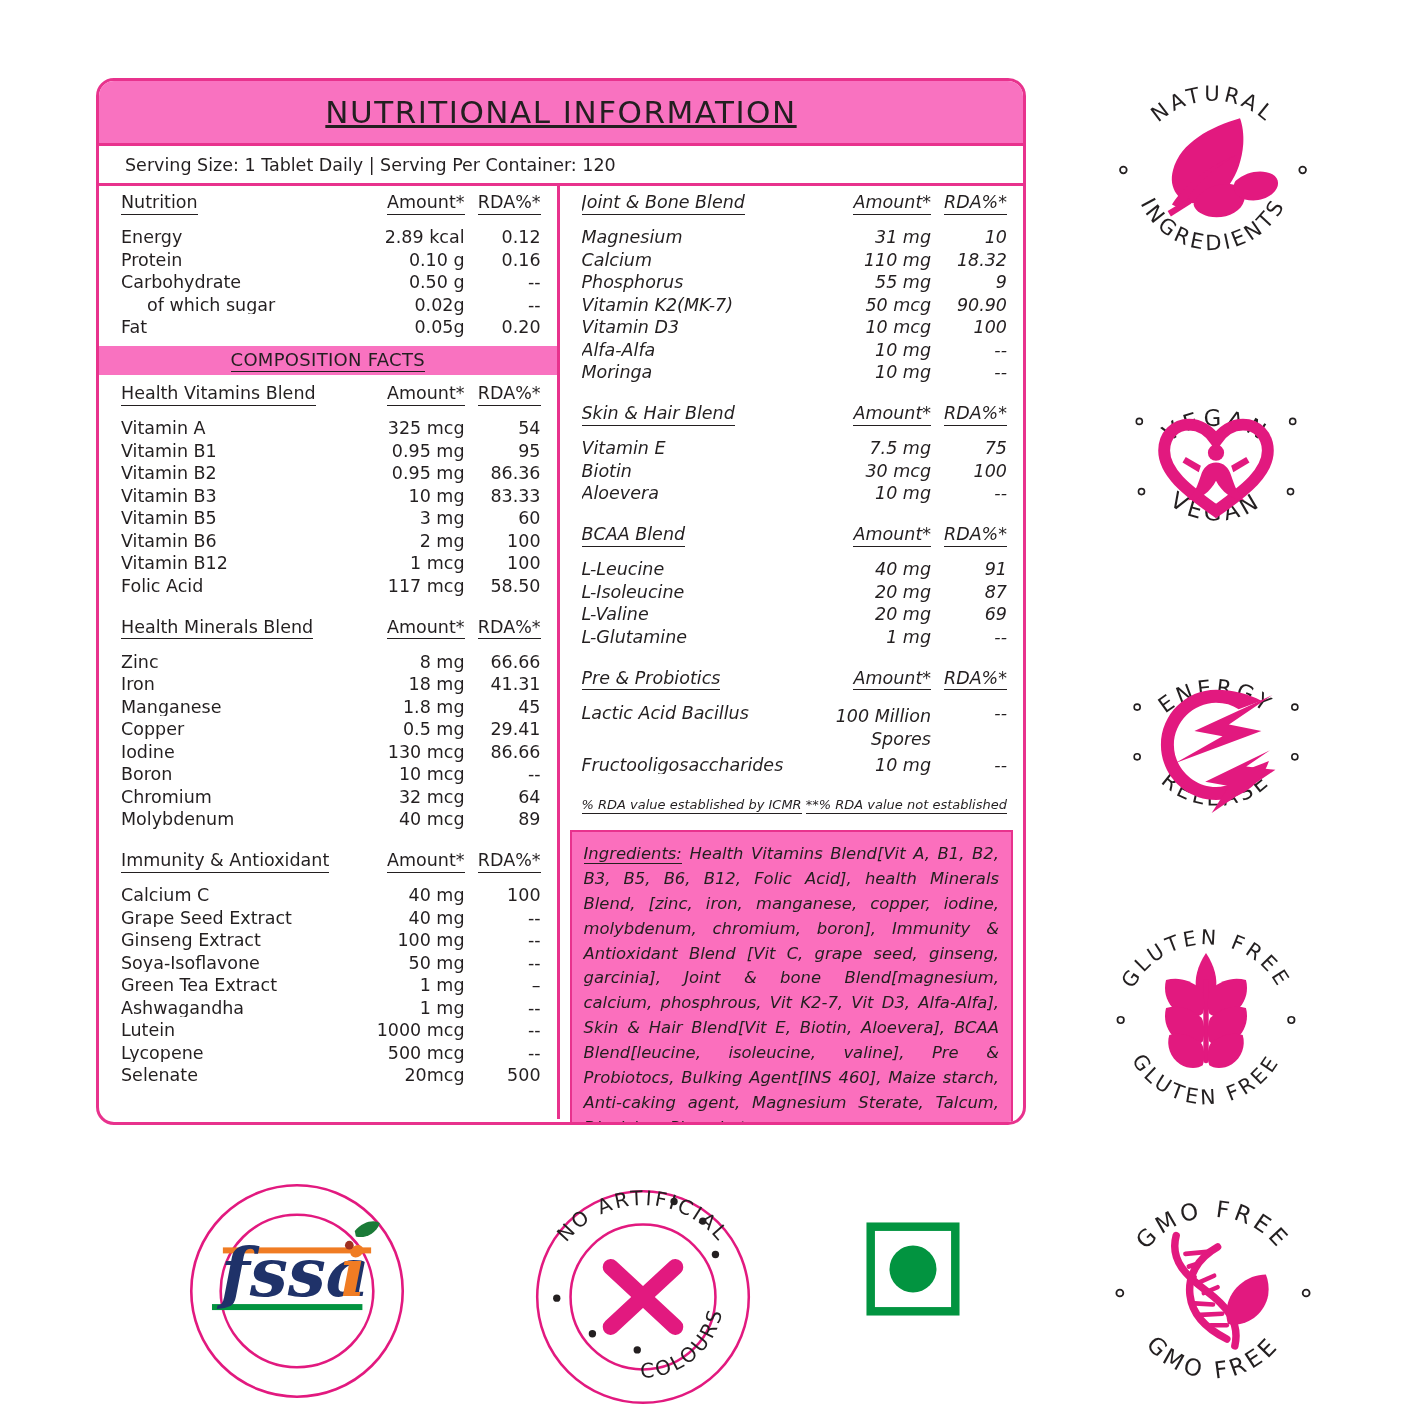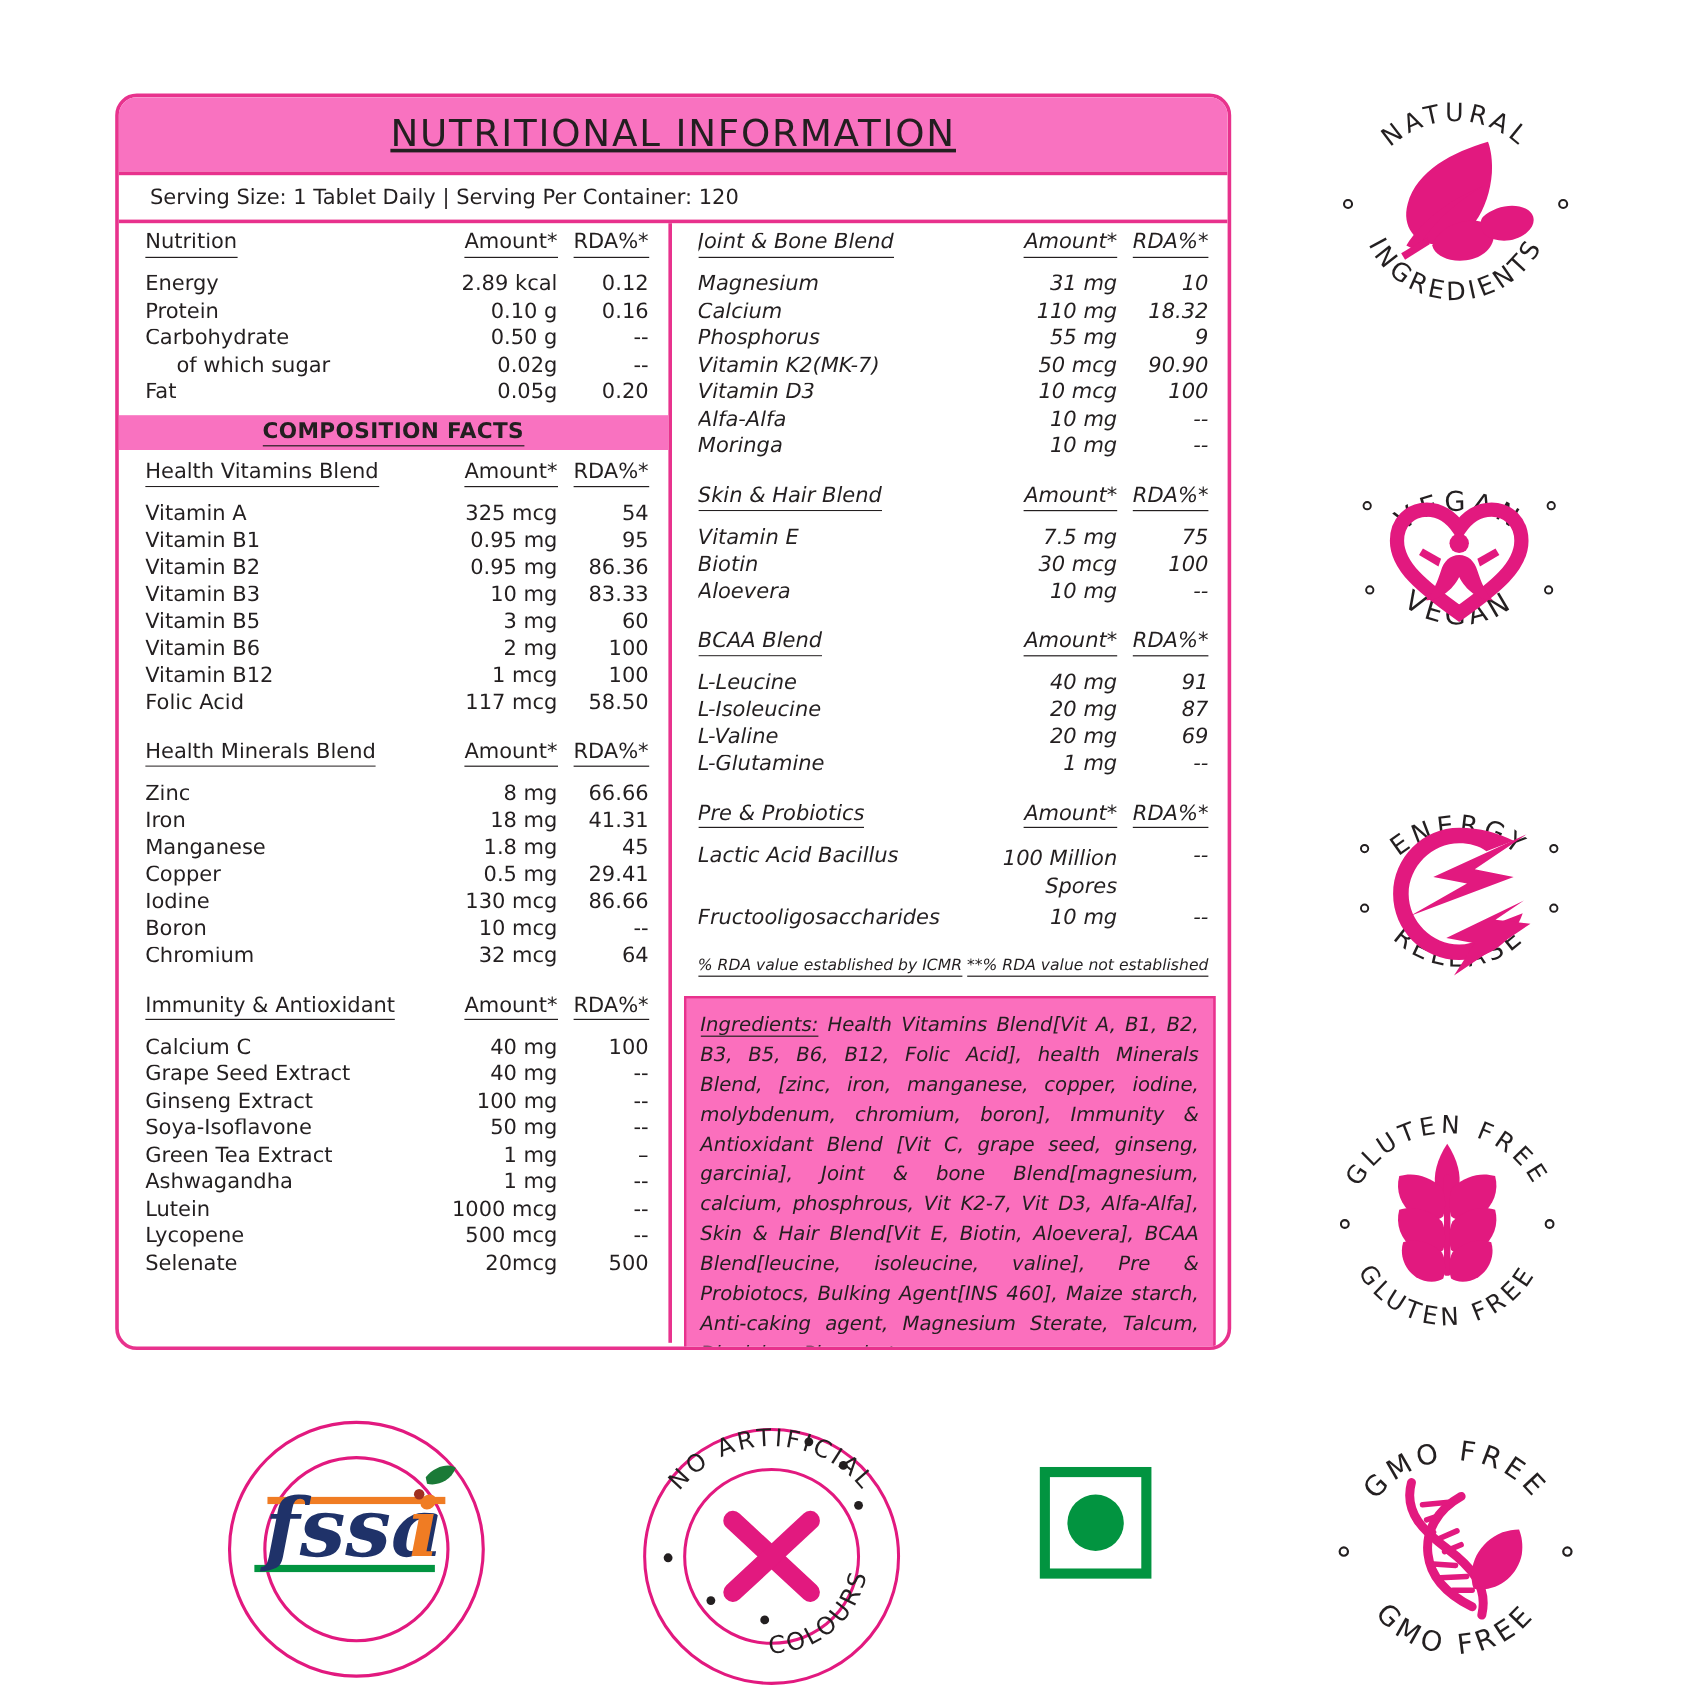--- a/index.html
+++ b/index.html
@@ -71,21 +71,20 @@
   .c-amt.two-line { white-space: normal; line-height: 1.35; }
 
   .gap-sm { height: 7px; }
   .gap-md { height: 13px; }
 
   .comp-banner {
     background: #f972c0;
     height: 29px;
     display: flex; align-items: center; justify-content: center;
     margin: 7px 0 2px 0;
-    font-weight: bold;
   }
   .comp-banner span {
     font-size: 18px;
     color: #231f20;
     border-bottom: 1.6px solid #231f20;
     padding-bottom: 1px;
     letter-spacing: .3px;
   }
 
   
@@ -268,20 +267,25 @@
             </div>
             <div class="row">
               <div class="c-name">Boron</div>
               <div class="c-amt">10 mcg</div>
               <div class="c-rda">--</div>
             </div>
             <div class="row">
               <div class="c-name">Chromium</div>
               <div class="c-amt">32 mcg</div>
               <div class="c-rda">64</div>
+            </div>
+            <div class="row">
+              <div class="c-name">Molybdenum</div>
+              <div class="c-amt">40 mcg</div>
+              <div class="c-rda">89</div>
             </div>
           </div>
 
         <div class="gap-md"></div>
         <div class="hdr-row">
           <div class="c-name"><span>Immunity &amp; Antioxidant</span></div>
           <div class="c-amt"><span>Amount*</span></div>
           <div class="c-rda"><span>RDA%*</span></div>
         </div>
         <div class="gap-sm"></div>

